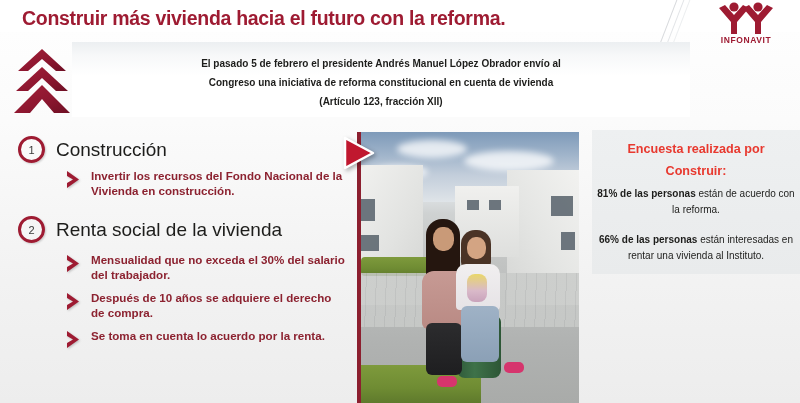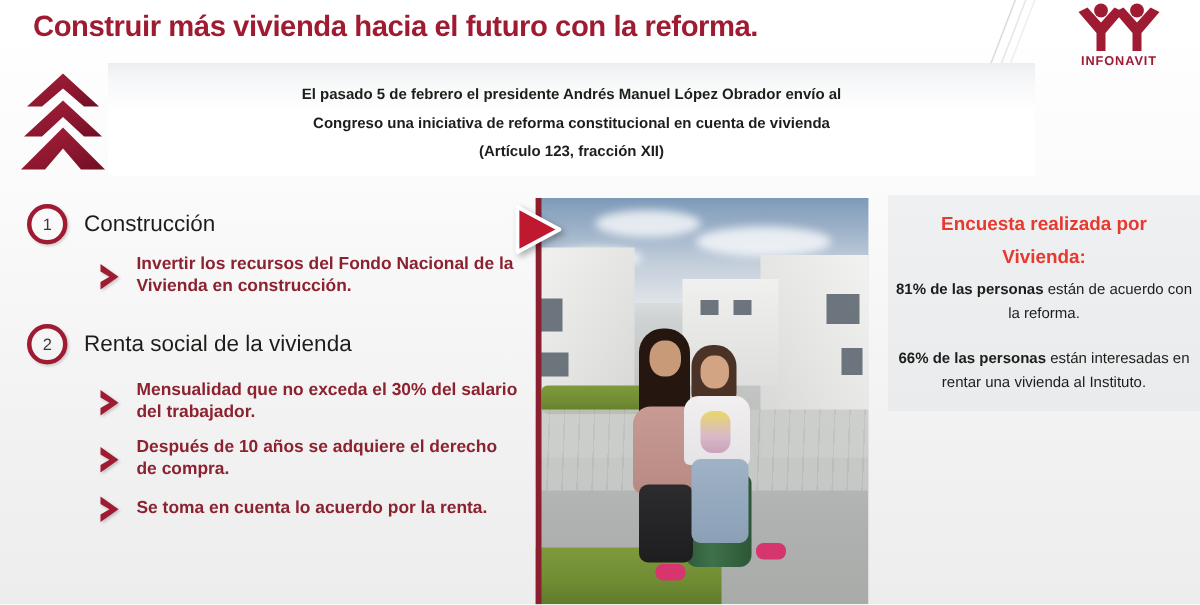--- a/index.html
+++ b/index.html
@@ -134,27 +134,27 @@
     display: flex;
     align-items: center;
     justify-content: center;
     font-size: 11px;
     color: #3a3a3a;
     background: transparent;
     flex: 0 0 auto;
     box-shadow: 1px 1px 2px rgba(0,0,0,0.18);
   }
   .item-title {
-    font-size: 15px;
+    font-size: 19px;
     color: #1d1d1b;
     font-weight: normal;
   }
   .bullet {
     display: flex;
-    align-items: center;
+    align-items: flex-start;
     gap: 9px;
     margin: 0 0 9px 47px;
   }
   .chev {
     flex: 0 0 auto;
     margin-top: 1px;
     filter: drop-shadow(1px 1px 1px rgba(0,0,0,0.22));
   }
   .bullet-text {
     font-size: 11.6px;
@@ -458,21 +458,21 @@
       <div class="photo-stripe"></div>
     </div>
   </div>
 
   <svg class="play-tri" width="32" height="34" viewBox="0 0 32 34">
     <path d="M2 2 L30 17 L2 32 Z" fill="#c0182f" stroke="#ffffff" stroke-width="2.5" stroke-linejoin="round"></path>
   </svg>
 
   <div class="survey">
     <div class="survey-title">Encuesta realizada por</div>
-    <div class="survey-title">Vivienda:</div>
+    <div class="survey-title">Construir:</div>
     <div class="stat">
       <b>81% de las personas</b><span> están de acuerdo con la reforma.</span>
     </div>
     <div class="stat second">
       <b>66% de las personas</b><span> están interesadas en rentar una vivienda al Instituto.</span>
     </div>
   </div>
 
 </div>
 

